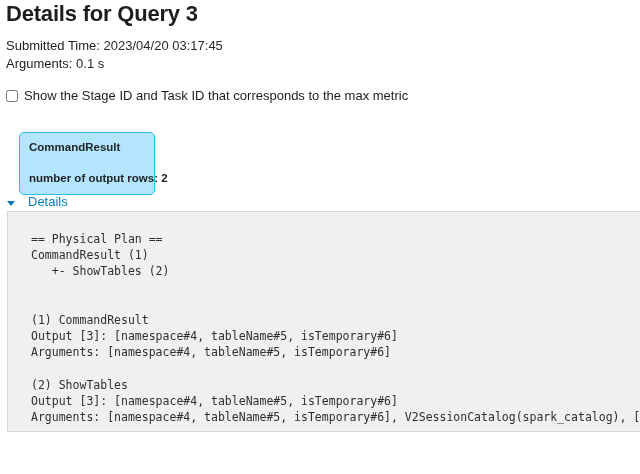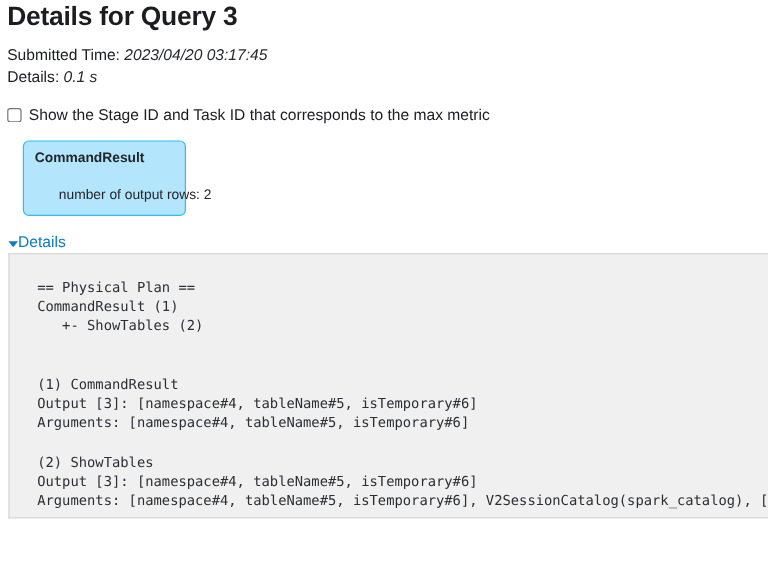--- a/index.html
+++ b/index.html
@@ -47,21 +47,20 @@
   .meta-row {
     white-space: nowrap;
   }
   .meta-label {
     font-weight: normal;
     color: #1b1d20;
   }
   .meta-value {
     font-weight: normal;
     color: #272a2e;
-    font-style: italic;
   }
 
   
   .checkbox-row {
     position: absolute;
     left: 6px;
     top: 88px;
     display: flex;
     align-items: center;
     gap: 6px;
@@ -84,54 +83,53 @@
   .plan-graph {
     position: absolute;
     left: 0;
     top: 110px;
     width: 640px;
     height: 78px;
   }
   .plan-node {
     position: absolute;
     left: 19px;
-    top: 7px;
+    top: 22px;
     width: 136px;
     height: 63px;
     box-sizing: border-box;
     background: #b3e5fc;
     border: 1px solid #2ec0e8;
     border-radius: 5px;
     padding: 7px 9px 0 9px;
     box-shadow: 0 0 0 0 rgba(0,0,0,0);
   }
   .plan-node-title {
     font-size: 11.5px;
     font-weight: bold;
     line-height: 14px;
     color: #222529;
     white-space: nowrap;
   }
   .plan-node-metric {
     margin-top: 17px;
     font-size: 11.5px;
-    font-weight: normal;
+    font-weight: bold;
     line-height: 14px;
     color: #222529;
     white-space: nowrap;
-    margin-left: 20px;
   }
 
   
   .collapse-link {
     position: absolute;
     left: 7px;
     display: flex;
     align-items: center;
-    gap: 0;
+    gap: 13px;
     font-size: 13px;
     line-height: 16px;
     color: #0a7cc0;
     text-decoration: none;
     cursor: pointer;
     white-space: nowrap;
   }
   .collapse-link.details { top: 194px; }
   .collapse-link.props   { top: 455px; }
 
@@ -182,21 +180,21 @@
 <div class="page">
 
   <h1 class="page-title">Details for Query 3</h1>
 
   <div class="meta-block">
     <div class="meta-row">
       <span class="meta-label">Submitted Time:</span>
       <span class="meta-value">2023/04/20 03:17:45</span>
     </div>
     <div class="meta-row">
-      <span class="meta-label">Details:</span>
+      <span class="meta-label">Arguments:</span>
       <span class="meta-value">0.1 s</span>
     </div>
   </div>
 
   <label class="checkbox-row">
     <input type="checkbox" style="">
     <span class="checkbox-label">Show the Stage ID and Task ID that corresponds to the max metric</span>
   </label>
 
   <div class="plan-graph">

